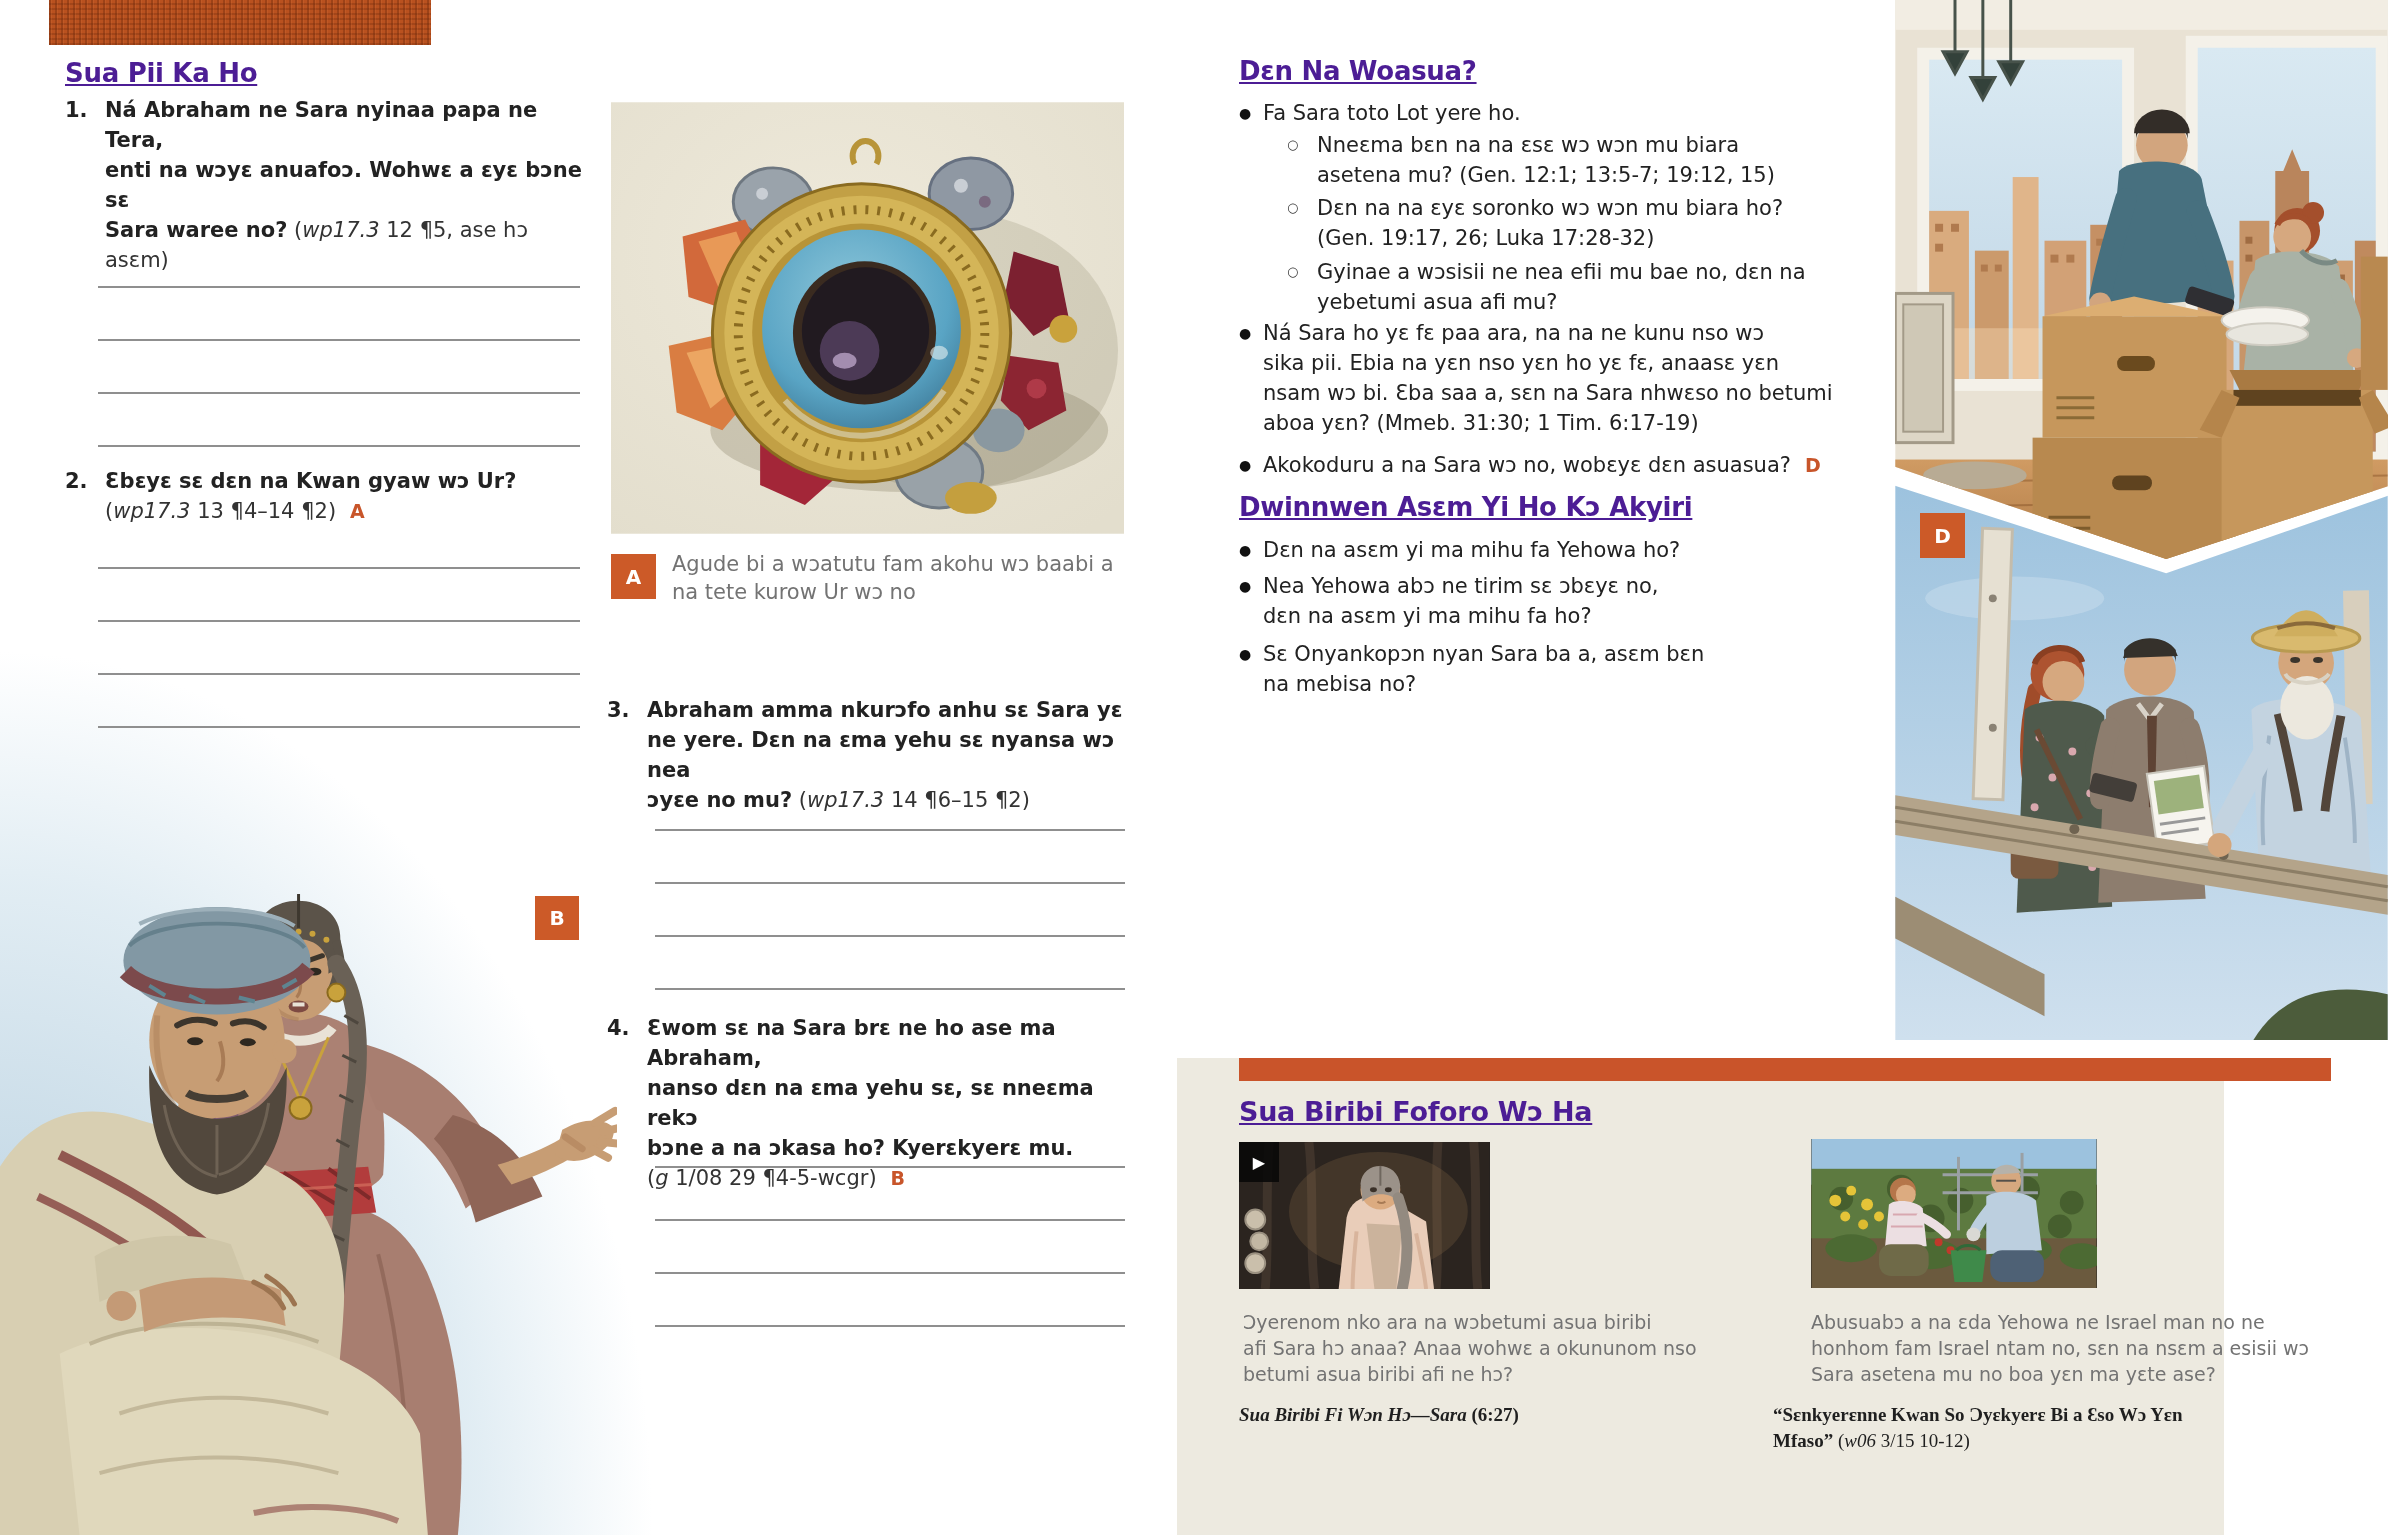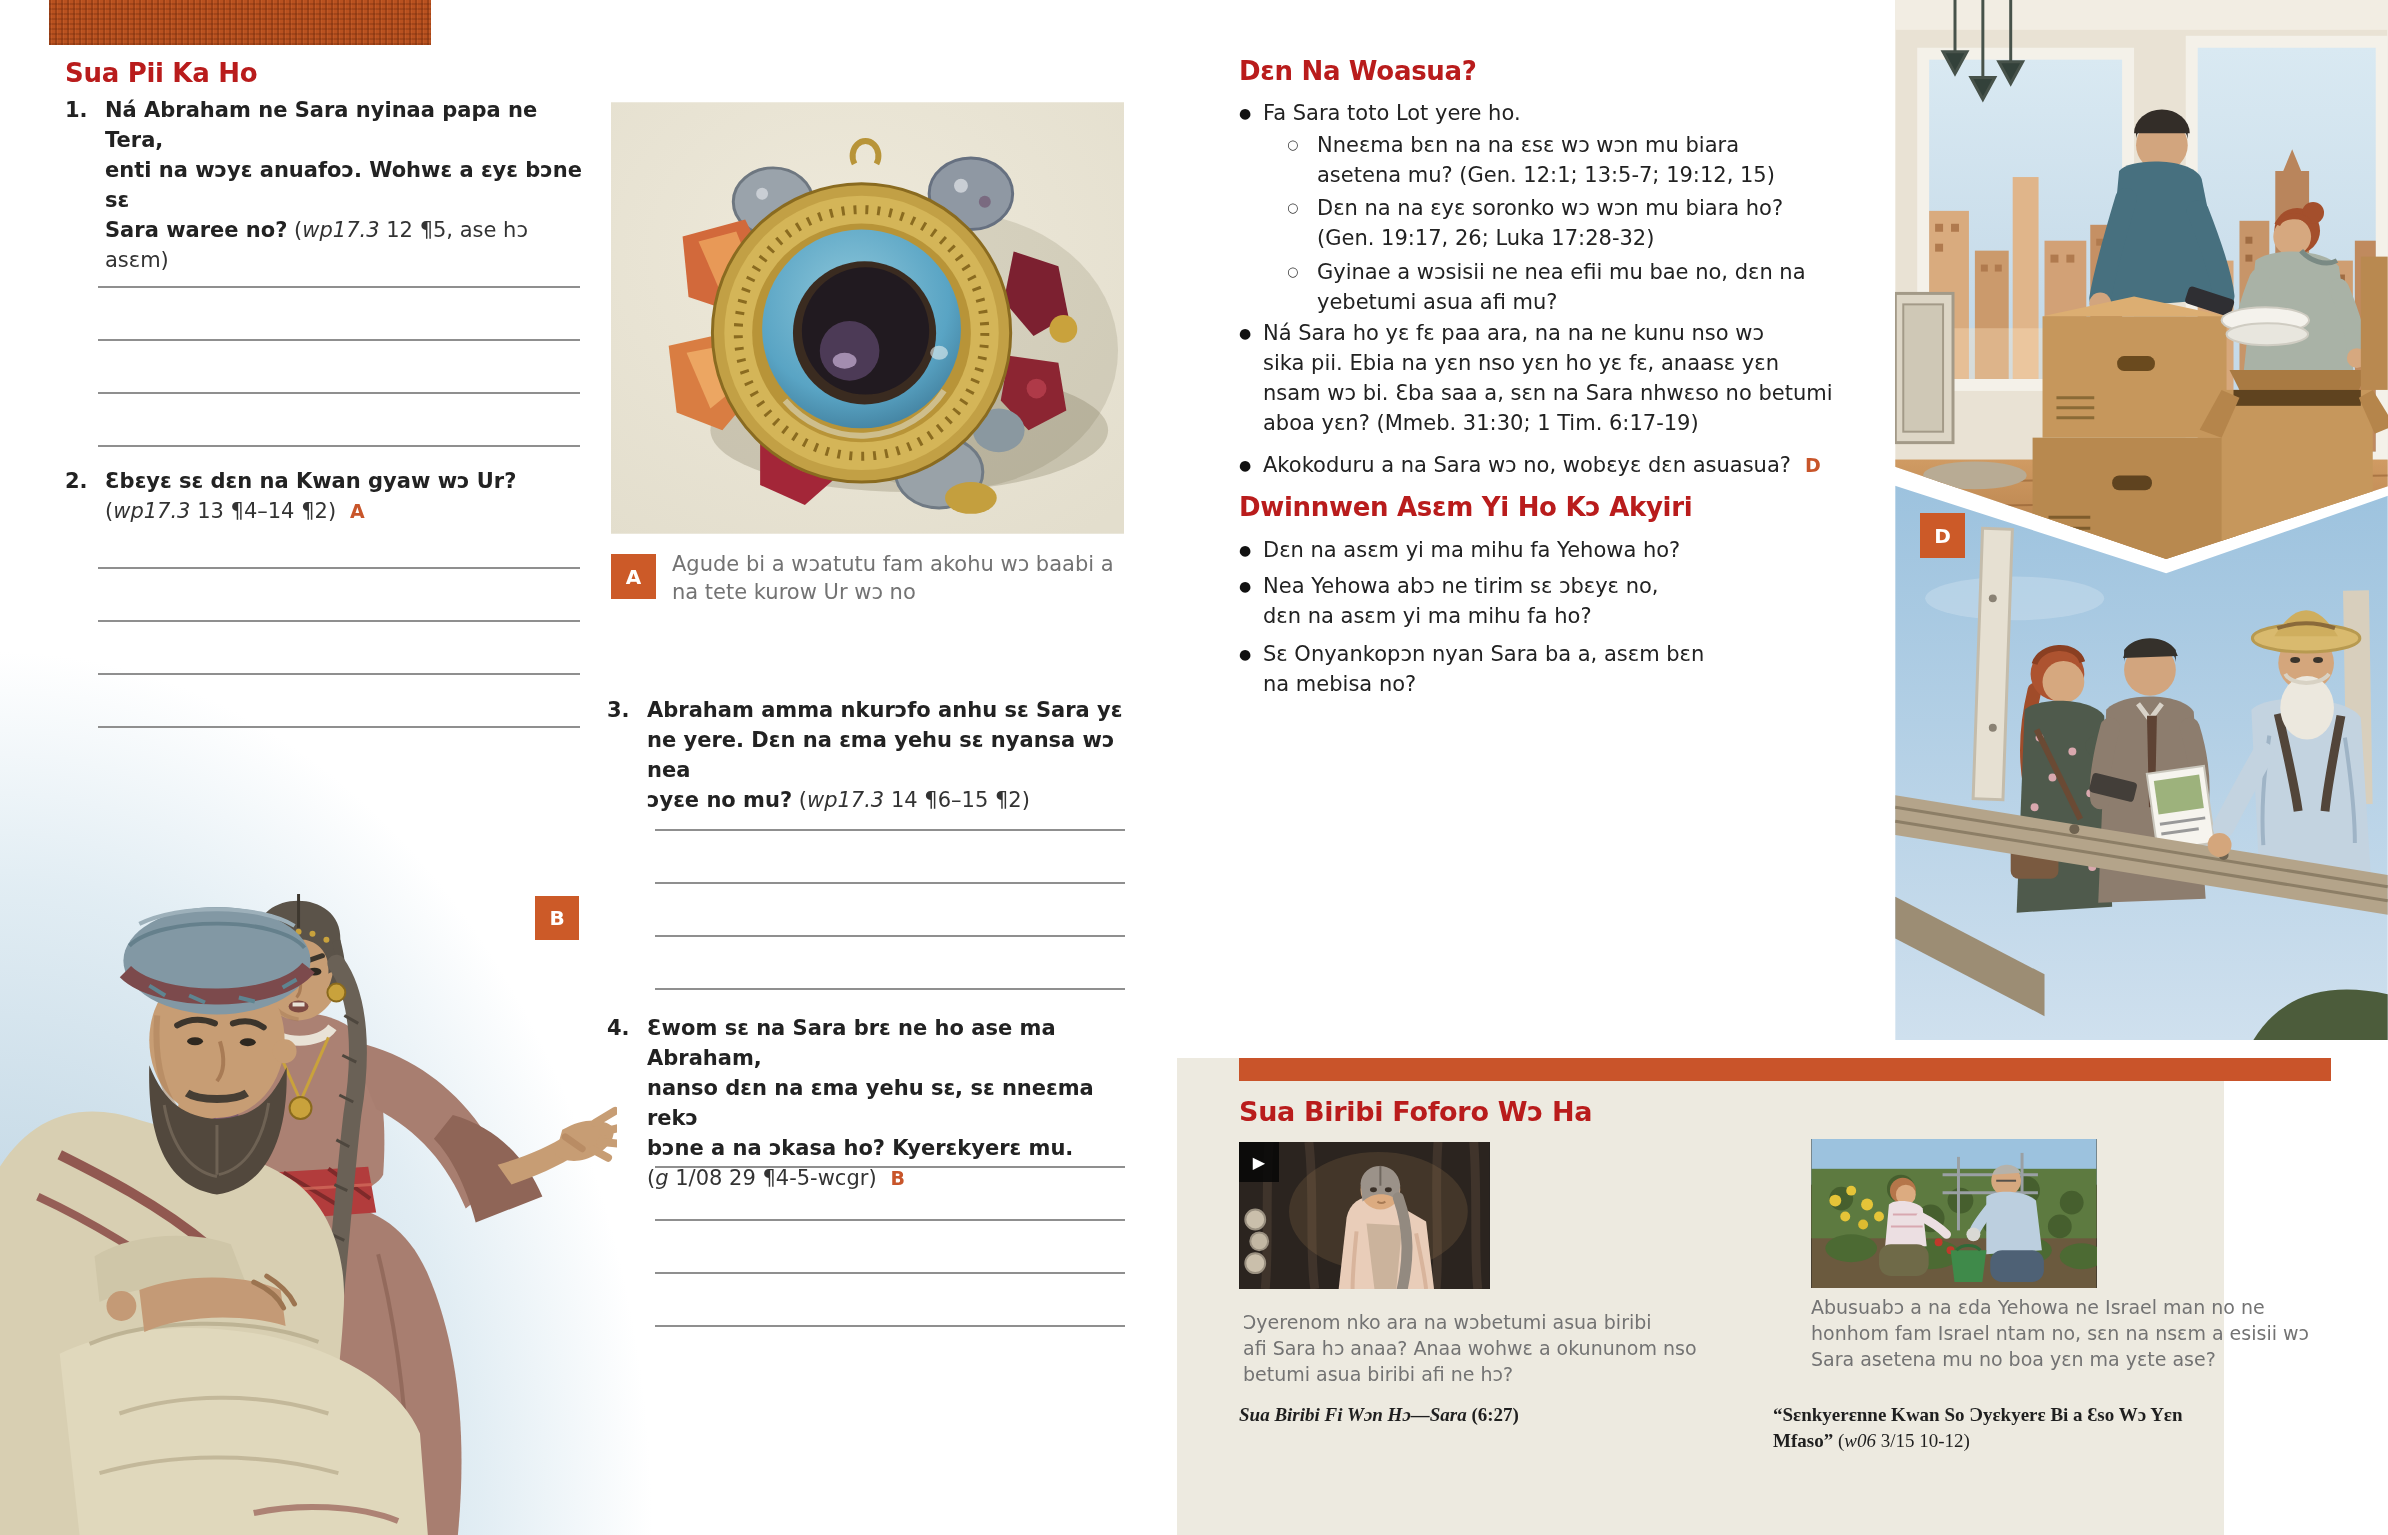--- a/index.html
+++ b/index.html
@@ -2,21 +2,21 @@
 <html><head>
 <meta charset="utf-8">
 <style>
   html,body{margin:0;padding:0;background:#ffffff;}
   #page{position:relative;width:2388px;height:1535px;background:#ffffff;overflow:hidden;
         font-family:"DejaVu Sans","Liberation Sans",sans-serif;color:#222;}
   .abs{position:absolute;}
   .preline{white-space:pre-line;}
 
   
-  .h-orange{font-size:26px;font-weight:bold;color:#b91c1c;letter-spacing:-0.3px;}
+  .h-orange{font-size:26px;font-weight:bold;color:#4c1d95;letter-spacing:-0.3px;text-decoration:underline;}
 
   
   .q{display:flex;align-items:flex-start;}
   .q-num{width:40px;flex:0 0 40px;font-weight:bold;font-size:21px;line-height:30px;}
   .q-body{font-size:21px;line-height:30px;}
   .q-text{font-weight:bold;}
   .q-ref{font-weight:normal;color:#333;}
   .q-ref i{font-style:italic;}
   .lbl-inline{color:#c8552a;font-weight:bold;font-size:19px;margin-left:14px;}
 
@@ -652,21 +652,21 @@
           <line x1="186" y1="42" x2="206" y2="42" stroke="#55504a" stroke-width="2"></line>
           <path d="M176,58 C186,50 216,52 226,62 L232,112 L176,116 Z" fill="#bccfdf"></path>
           <path d="M180,70 C172,80 166,88 164,94" stroke="#bccfdf" stroke-width="11" fill="none" stroke-linecap="round"></path>
           <circle cx="163" cy="96" r="7" fill="#d9d9d4"></circle>
           <rect x="180" y="112" width="54" height="32" rx="12" fill="#4e6175"></rect>
         </g>
         <path d="M140,112 L176,112 L172,144 L144,144 Z" fill="#3f8a4a"></path>
         <path d="M146,112 a14,10 0 0 1 24,0" stroke="#2f6a38" stroke-width="3" fill="none"></path>
       </svg>
     </div>
-    <div class="abs cap preline" style="left:634px;top:236px;width:557px;">Abusuabɔ a na ɛda Yehowa ne Israel man no ne
+    <div class="abs cap preline" style="left:634px;top:251px;width:557px;">Abusuabɔ a na ɛda Yehowa ne Israel man no ne
 honhom fam Israel ntam no, sɛn na nsɛm a esisii wɔ
 Sara asetena mu no boa yɛn ma yɛte ase?</div>
     <div class="abs ref-line" style="left:596px;top:344px;width:557px;"><span class="t-b preline">“Sɛnkyerɛnne Kwan So Ɔyɛkyerɛ Bi a Ɛso Wɔ Yɛn
 Mfaso”</span><span><span> (</span><i>w06</i><span> 3/15 10-12)</span></span></div>
   </div>
 
 </div>
 
 
 </body></html>

